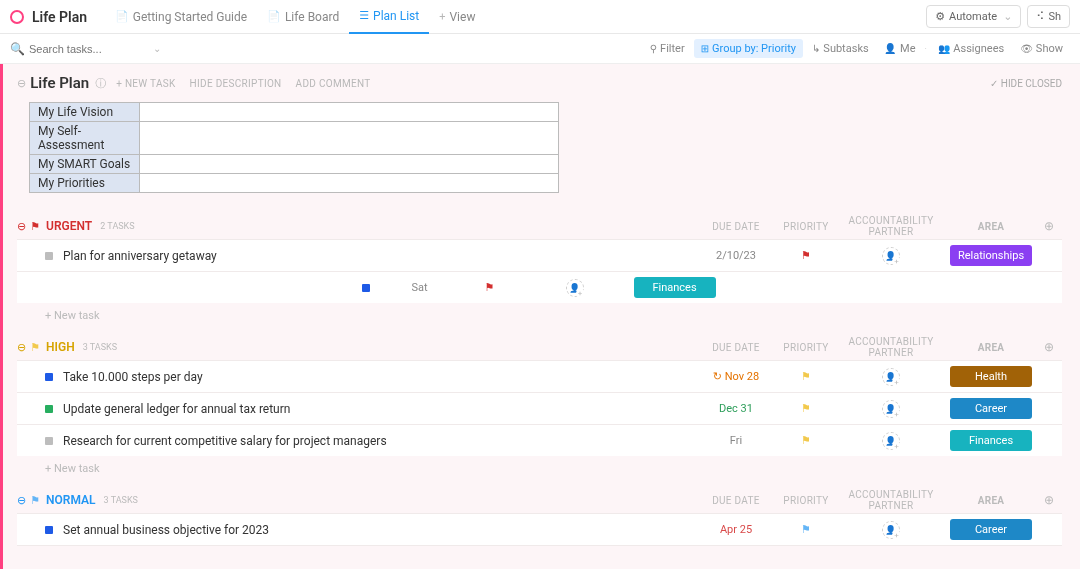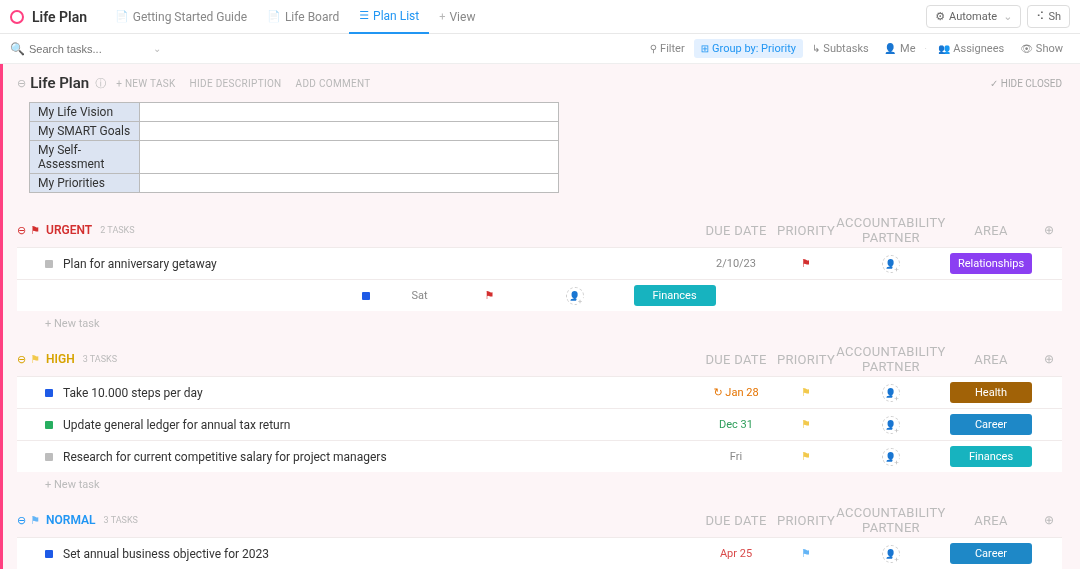--- a/index.html
+++ b/index.html
@@ -48,25 +48,25 @@
 .plan-table td.empty-cell { background: #fff; }
 
 
 .group { margin-bottom: 6px; }
 .group-header { display: flex; align-items: center; padding: 4px 0 2px 0; }
 .group-header .collapse-icon { font-size: 11px; margin-right: 4px; }
 .group-header .flag-icon { font-size: 11px; margin-right: 6px; }
 .group-header .group-name { font-weight: 600; font-size: 12px; }
 .group-header .task-count { color: #bbb; font-size: 9px; margin-left: 8px; text-align: right; }
 .group-header .spacer { flex: 1; }
-.group-header .col-head { color: #bbb; font-size: 13px; text-align: center; letter-spacing: 0.3px; }
+.group-header .col-head { color: #bbb; font-size: 10px; text-align: center; letter-spacing: 0.3px; }
 .group-header .col-due { width: 80px; }
 .group-header .col-pri { width: 60px; }
 .group-header .col-acc { width: 110px; }
-.group-header .col-area { width: 90px; }
+.group-header .col-area { width: 90px; font-weight: bold; }
 .group-header .plus-icon { width: 26px; text-align: center; color: #bbb; cursor: pointer; }
 
 .urgent .collapse-icon, .urgent .group-name { color: #d32f2f; }
 .urgent .flag-icon { color: #d32f2f; }
 .high .collapse-icon, .high .group-name { color: #d6a300; }
 .high .flag-icon { color: #d6a300; }
 .normal .collapse-icon, .normal .group-name { color: #2196f3; }
 .normal .flag-icon { color: #2196f3; }
 
 
@@ -173,25 +173,25 @@
     <span class="hide-closed">HIDE CLOSED</span>
   </div>
 
   <table class="plan-table">
     <tbody id="plan-table-body">
         <tr>
           <td class="label-cell">My Life Vision</td>
           <td class="empty-cell"></td>
         </tr>
         <tr>
-          <td class="label-cell">My SMART Goals</td>
+          <td class="label-cell">My Self-Assessment</td>
           <td class="empty-cell"></td>
         </tr>
         <tr>
-          <td class="label-cell">My Self-Assessment</td>
+          <td class="label-cell">My SMART Goals</td>
           <td class="empty-cell"></td>
         </tr>
         <tr>
           <td class="label-cell">My Priorities</td>
           <td class="empty-cell"></td>
         </tr>
       </tbody>
   </table>
 
   <div id="groups-container">
@@ -239,21 +239,21 @@
           <span class="col-head col-due">DUE DATE</span>
           <span class="col-head col-pri">PRIORITY</span>
           <span class="col-head col-acc">ACCOUNTABILITY PARTNER</span>
           <span class="col-head col-area">AREA</span>
           <span class="plus-icon">⊕</span>
         </div>
         <div class="task-row">
           <span class="row-indent"></span>
           <span class="status-sq" style="background:#1e5ae6"></span>
           <span class="task-name">Take 10.000 steps per day</span>
-          <span class="cell-due due-warn">↻ Jan 28</span>
+          <span class="cell-due due-warn">↻ Nov 28</span>
           <span class="cell-pri" style="color:#f2c94c">⚑</span>
           <span class="cell-acc"><span class="avatar-placeholder">👤</span></span>
           <span class="cell-area"><span class="area-tag" style="background:#a16207">Health</span></span>
           <span class="cell-plus"></span>
         </div>
         <div class="task-row">
           <span class="row-indent"></span>
           <span class="status-sq" style="background:#27ae60"></span>
           <span class="task-name">Update general ledger for annual tax return</span>
           <span class="cell-due due-ok">Dec 31</span>

